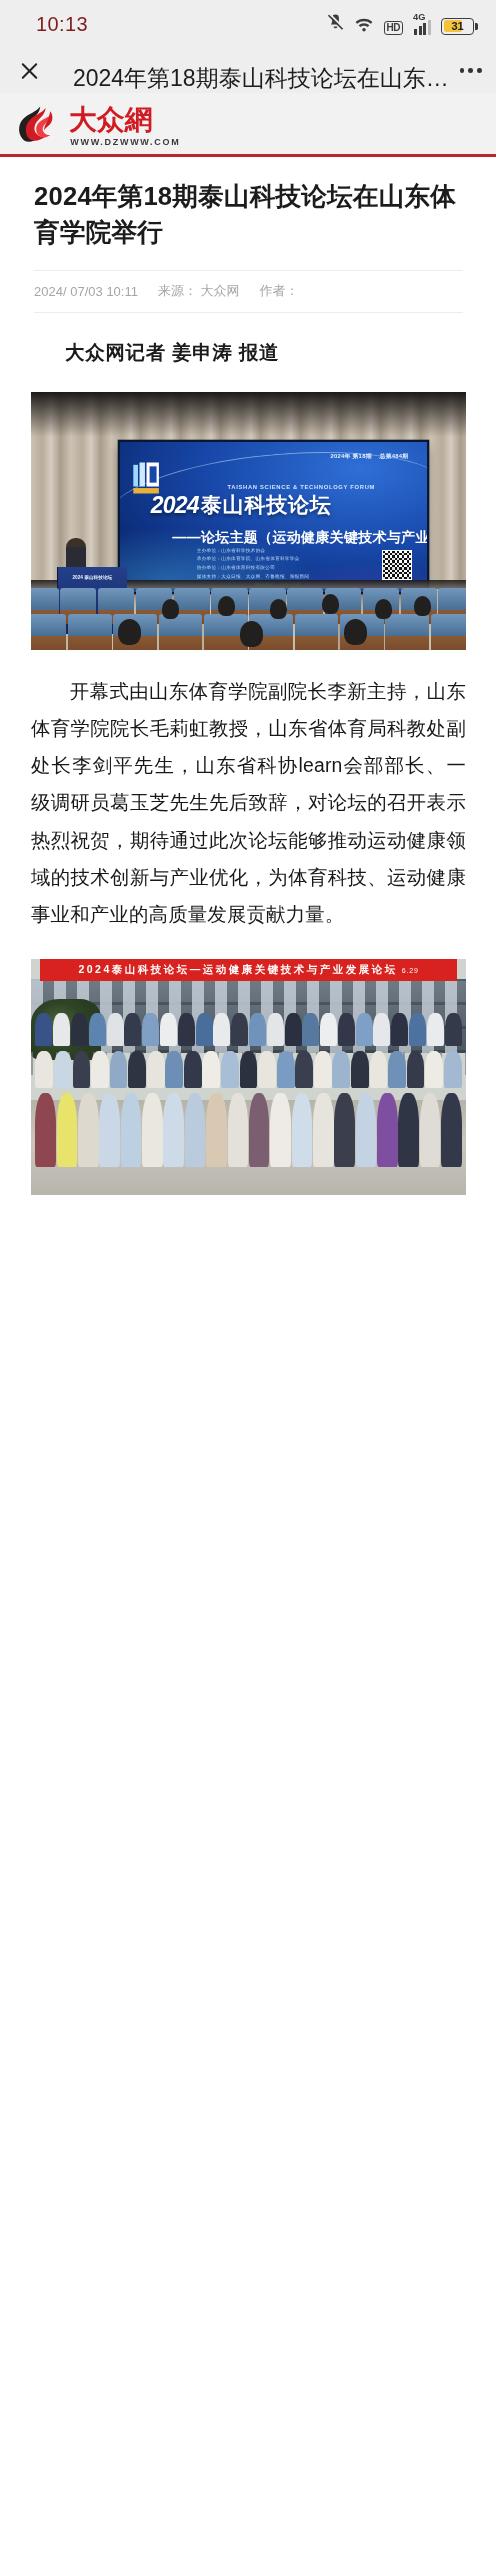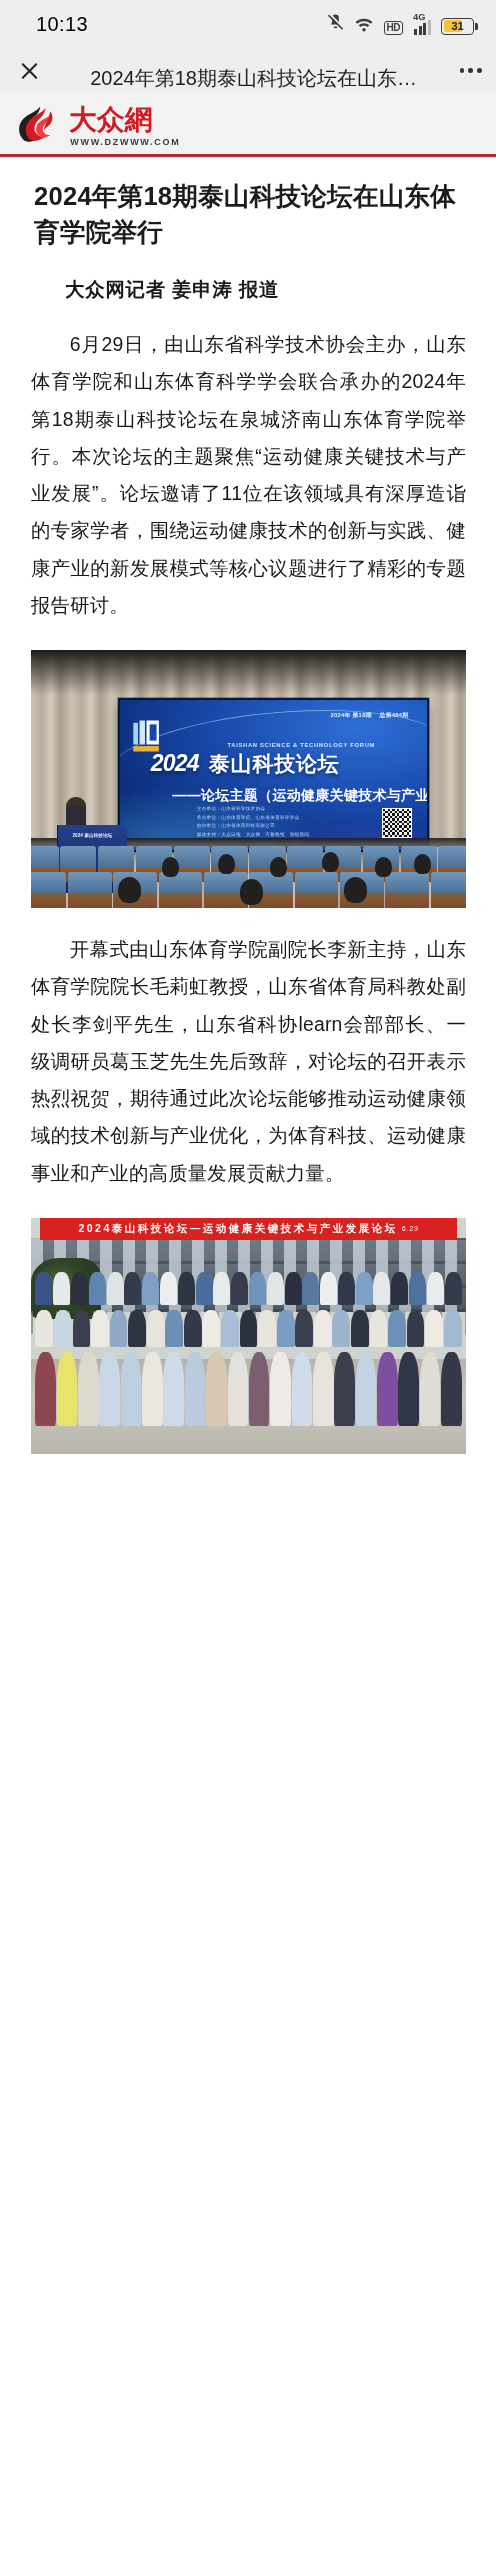--- a/index.html
+++ b/index.html
@@ -12,21 +12,21 @@
 
   
   .statusbar {
     height: 48px;
     background: #eeeeee;
     display: flex;
     align-items: center;
     justify-content: space-between;
     padding: 0 23px 0 36px;
   }
-  .clock { font-size: 20px; color: #000000; letter-spacing: 0.4px; }
+  .clock { font-size: 20px; color: #7f1d1d; letter-spacing: 0.4px; }
   .status-icons { display: flex; align-items: flex-end; gap: 10px; }
   .si { display: block; }
 
   .bat {
     width: 33px; height: 17px;
     border: 1.9px solid #3c3c3c;
     border-radius: 3.9px;
     position: relative;
     display: flex; align-items: center; justify-content: center;
   }
@@ -62,22 +62,22 @@
     padding: 0 15.5px 0 17px;
   }
   .nav-close { width: 26px; height: 26px; position: relative; flex: 0 0 auto; }
   .nav-close:before, .nav-close:after {
     content: ""; position: absolute; left: 2.3px; top: 12.4px;
     width: 21px; height: 2px; background: #222; border-radius: 1.6px;
   }
   .nav-close:before { transform: rotate(45deg); }
   .nav-close:after  { transform: rotate(-45deg); }
   .nav-title {
-    flex: 1 1 auto; text-align: center; padding-left: 15.5px;
-    font-size: 20px; color: #1d1d1d;
+    flex: 1 1 auto; text-align: right; padding-left: 15.5px;
+    font-size: 23px; color: #1d1d1d;
     white-space: nowrap; overflow: hidden; text-overflow: ellipsis; margin-top: 16px;
   }
   .nav-more { flex: 0 0 auto; display: flex; gap: 3.9px; padding-left: 11px; }
   .nav-more i { width: 4.7px; height: 4.7px; background: #333; border-radius: 50%; display:block; }
 
   
   .logoband {
     background: #f2f2f2;
     padding: 11px 0 7.8px 15.5px;
     border-bottom: 3.1px solid #b5282b;
@@ -168,21 +168,21 @@
     font-size: 5.8px; color: #eaf3ff; letter-spacing: 0.3px; font-weight: 700;
     display: flex; gap: 7.8px;
   }
   .hall .sc-en {
     position: absolute; left: 35%; top: 28%;
     font-size: 5.8px; color: #cfe4ff; letter-spacing: 0.7px; font-weight: 700;
     font-family: "Liberation Sans", sans-serif;
   }
   .hall .sc-main {
     position: absolute; left: 10%; top: 33%; right: 6%;
-    display: flex; align-items: flex-start; gap: 10px;
+    display: flex; align-items: center; gap: 2px;
   }
   .hall .sc-year {
     font-size: 23px; font-weight: 700; font-style: italic; letter-spacing: -0.8px;
     color: #fff; text-shadow: 0 1.6px 3.9px rgba(0,0,0,.45);
     font-family: "Liberation Sans", sans-serif;
   }
   .hall .sc-name {
     font-size: 21px; font-weight: 700; color: #ffffff; letter-spacing: 0.8px;
     text-shadow: 0 1.6px 3.9px rgba(0,0,0,.45);
   }
@@ -361,24 +361,31 @@
       </span>
       <span class="logo-url">WWW.DZWWW.COM</span>
     </span>
   </div>
 </div>
 
 <div class="article">
 
   <h1 class="headline">2024年第18期泰山科技论坛在山东体育学院举行</h1>
 
+  <div class="meta">
+    <span>2024/ 07/03 10:11</span>
+    <span>
+      <span>来源：</span>
+      <span>大众网</span>
+    </span>
+    <span>作者：</span>
+  </div>
 
   <div class="byline">大众网记者 姜申涛 报道</div>
 
-  <p class="body">6月29日，由山东省科学技术协会主办，山东体育学院和山东体育科学学会联合承办的2024年第18期泰山科技论坛在泉城济南山东体育学院举行。本次论坛的主题聚焦“运动健康关键技术与产业发展”。论坛邀请了11位在该领域具有深厚造诣的专家学者，围绕运动健康技术的创新与实践、健康产业的新发展模式等核心议题进行了精彩的专题报告研讨。</p>
 
   <div class="figure">
     <div class="hall">
       <div class="curtain"></div>
       <div class="curtain-dark"></div>
       <div class="top-shadow"></div>
 
       <div class="screen">
         <div class="wave"></div>
         <div class="swoosh"></div>

